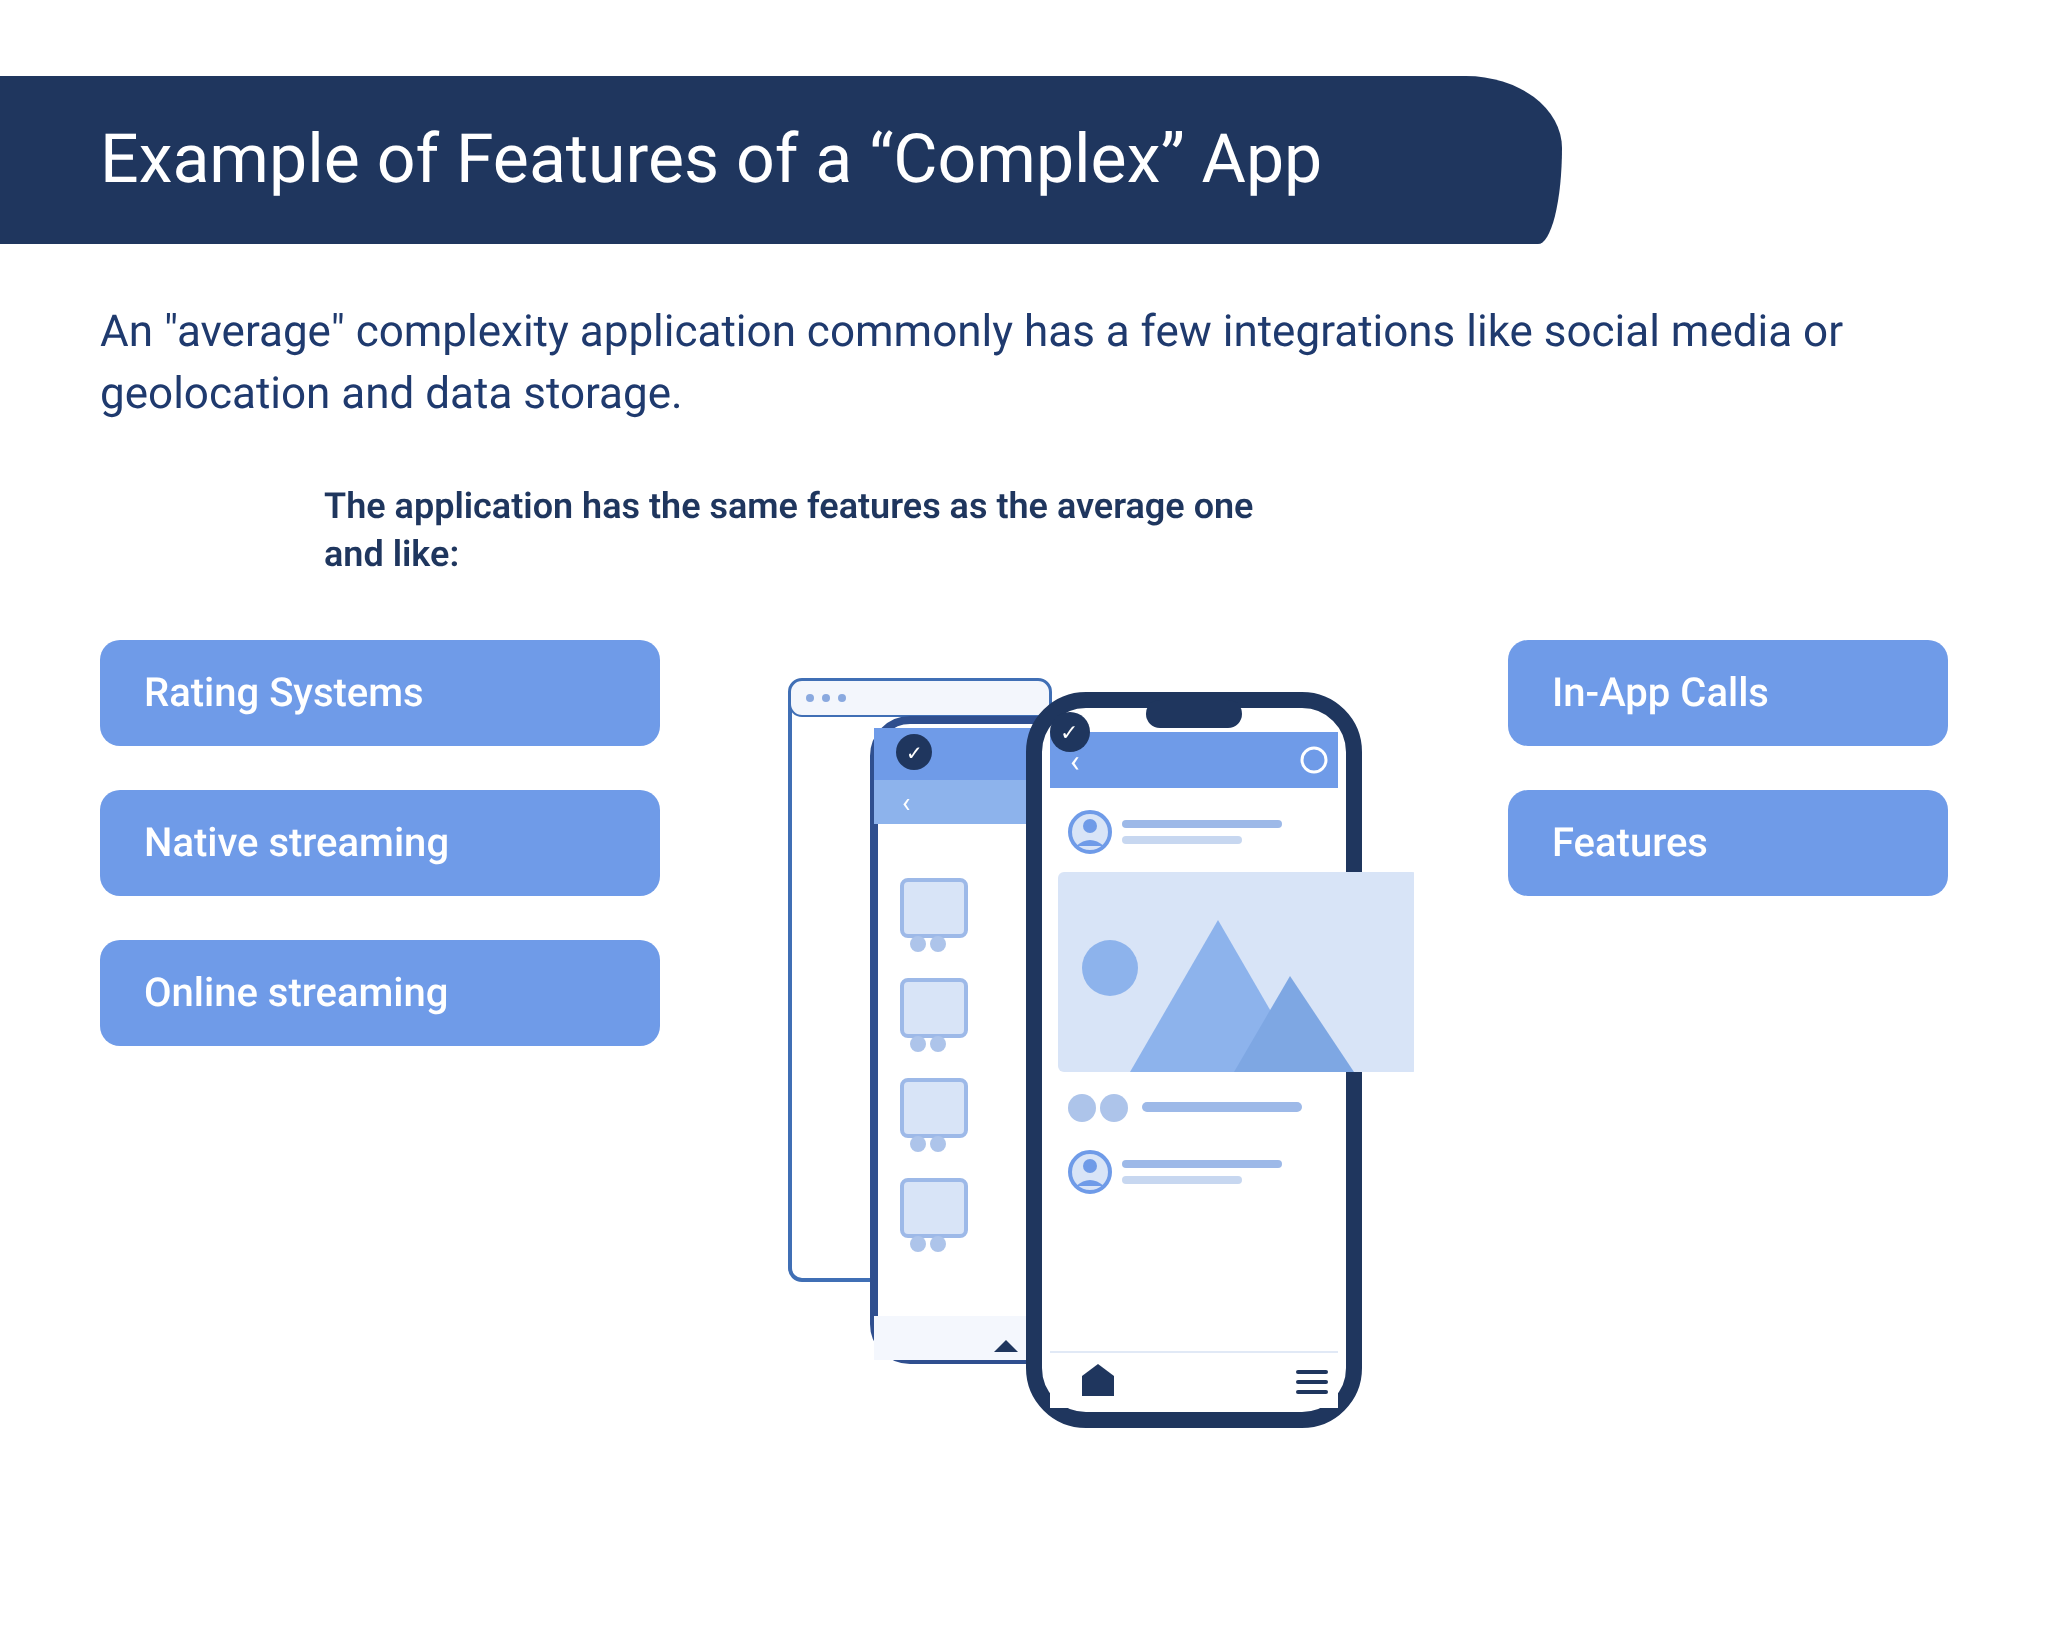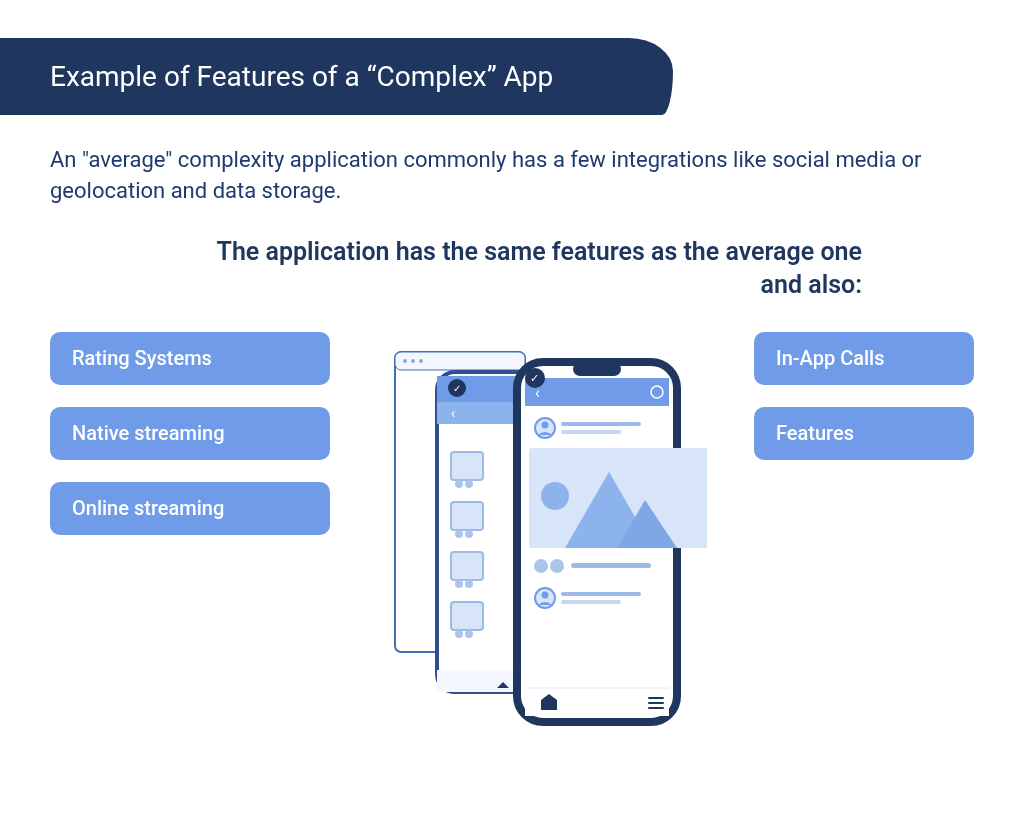--- a/index.html
+++ b/index.html
@@ -2,36 +2,36 @@
 <html><head>
 <meta charset="utf-8">
 <style>
   html,body{margin:0;padding:0;width:1024px;height:823px;background:#fff;
     font-family:-apple-system,BlinkMacSystemFont,"Segoe UI",Roboto,Helvetica,Arial,sans-serif;
     color:#1f3a6e;}
   .banner{
     display:inline-block;
     background:#1f365e;
     color:#fff;
-    font-size:28px;
+    font-size:34px;
     padding:22px 120px 22px 50px;
     margin-top:38px;
     border-top-right-radius:80px 60px;
     border-bottom-right-radius:20px 80px;
   }
   .intro{
     margin:30px 50px 0 50px;
     font-size:22px;
     line-height:1.4;
     max-width:900px;
   }
   .subhead{
     margin:28px auto 30px auto;
-    text-align:right;
-    font-size:25px;
+    text-align:left;
+    font-size:18px;
     font-weight:600;
     line-height:1.35;
     color:#1f365e;
     max-width:700px;
   }
   .cols{
     display:flex;
     align-items:flex-start;
     justify-content:space-between;
     padding:0 50px;
@@ -62,21 +62,21 @@
 <div class="banner">
   <span>Example of Features of a “Complex” App</span>
 </div>
 
 
 <div class="intro">An "average" complexity application commonly has a few integrations like social media or geolocation and data storage.</div>
 
 
 <div class="subhead">
   <span>The application has the same features as the average one</span><br>
-  <span>and also:</span>
+  <span>and like:</span>
 </div>
 
 
 <div class="cols">
 
   <div class="col col-left">
     <div class="pill">
       <span>Rating Systems</span>
     </div>
     <div class="pill">

